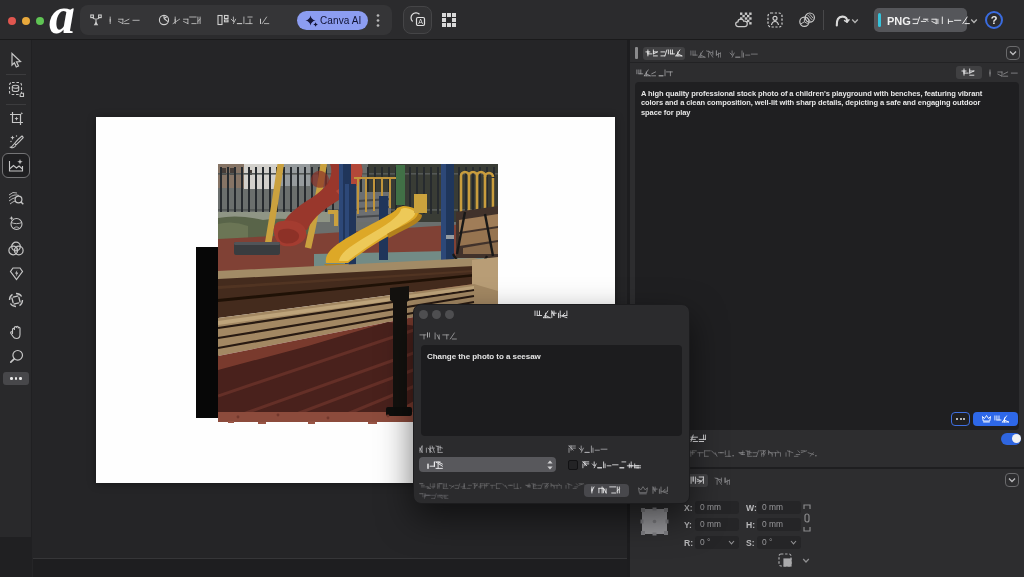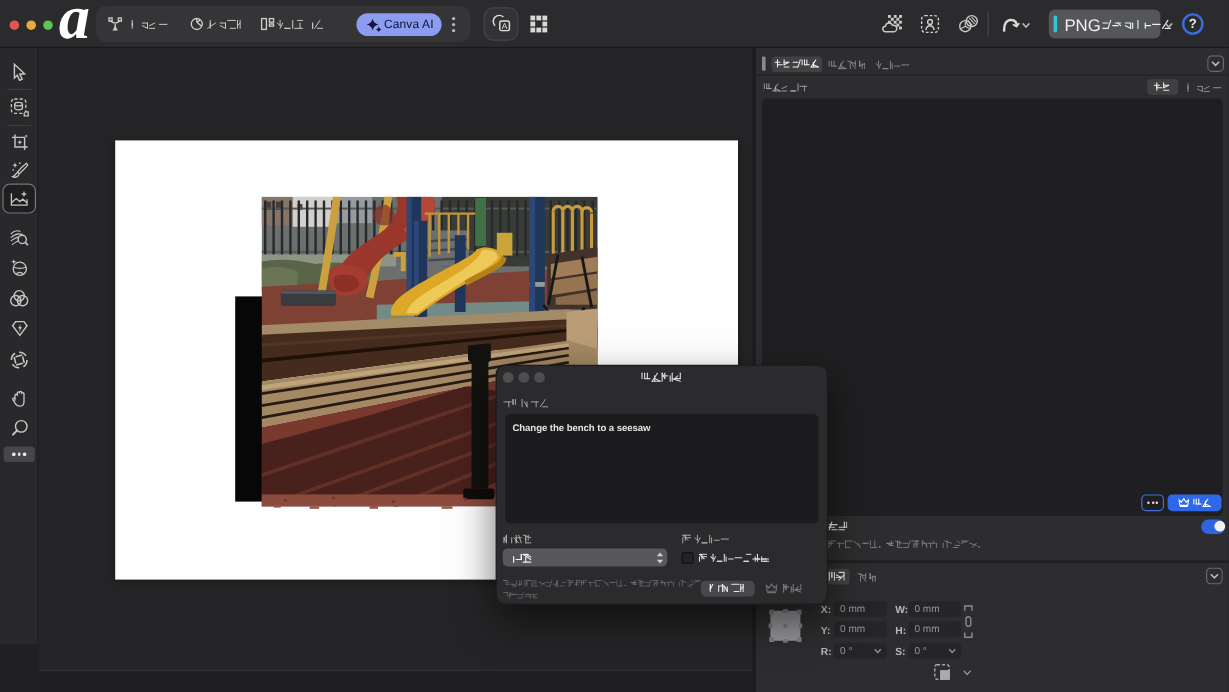--- a/index.html
+++ b/index.html
@@ -155,21 +155,21 @@
 <svg class="abs" style="left:834px;top:13px" width="16" height="15" viewBox="0 0 16 15">
 <path d="M2.8 12.5 C2.5 7 4.8 3.8 8.3 3.6 C11.7 3.4 13.6 5.8 13 8.6" fill="none" stroke="#d9d9d9" stroke-width="2.1" stroke-linecap="round"></path>
 <path d="M10.6 7.6 L13.1 9.1 L15 6.8" fill="none" stroke="#d9d9d9" stroke-width="1.5" stroke-linecap="round" stroke-linejoin="round"></path>
     </svg>
 <svg class="abs" style="left:851px;top:17.5px" width="8" height="6" viewBox="0 0 8 6">
       <path d="M1.2 1.5 L4 4.5 L6.8 1.5" fill="none" stroke="#b5b5b5" stroke-width="1.3"></path>
     </svg>
 <div class="abs" style="left:874px;top:8px;width:93px;height:24px;background:#55565a;border-radius:5px"></div>
 <div class="abs" style="left:878px;top:13px;width:3px;height:14px;background:#35c3db;border-radius:1.5px"></div>
 <div class="abs row" style="left:887px;top:15.5px;height:10px">
-      <span style="color:#f0f0f0;font-size:14px;font-weight:normal;letter-spacing:0">PNG</span>
+      <span style="color:#f0f0f0;font-size:11px;font-weight:bold;letter-spacing:0">PNG</span>
       <span style="width:1px"></span>
       <svg width="58" height="10" viewBox="0 0 58 10" style="display:block">
         <g stroke="#f0f0f0" stroke-width="0.95" stroke-linecap="round">
           <line x1="5.4" y1="7.6" x2="1.0" y2="7.6"></line>
           <line x1="5.4" y1="3.2" x2="1.0" y2="3.2"></line>
           <line x1="7.6" y1="1.0" x2="5.4" y2="7.6"></line>
           <line x1="11.5" y1="3.2" x2="15.9" y2="3.2"></line>
           <line x1="13.7" y1="5.4" x2="9.3" y2="5.4"></line>
           <line x1="15.9" y1="5.4" x2="13.7" y2="3.2"></line>
           <line x1="24.2" y1="3.2" x2="24.2" y2="7.6"></line>
@@ -591,20 +591,21 @@
           <line x1="15.0" y1="3.0" x2="15.0" y2="7.2"></line>
           <line x1="10.8" y1="3.0" x2="15.0" y2="3.0"></line>
           <line x1="10.8" y1="5.1" x2="15.0" y2="7.2"></line>
           <line x1="20.7" y1="3.0" x2="16.5" y2="5.1"></line>
           <line x1="20.7" y1="7.2" x2="16.5" y2="7.2"></line>
           <line x1="24.3" y1="4.1" x2="30.3" y2="4.1"></line>
         </g>
       </svg>
     </div>
 <div class="abs" style="left:635px;top:82px;width:384px;height:348px;background:#1f1f21;border-radius:4px"></div>
+<div class="abs" style="left:641px;top:89px;width:344px;color:#e6e6e6;font-size:7.5px;font-weight:bold;line-height:9.3px;letter-spacing:-0.08px">A high quality professional stock photo of a children's playground with benches, featuring vibrant colors and a clean composition, well-lit with sharp details, depicting a safe and engaging outdoor space for play</div>
 <div class="abs" style="left:951px;top:412px;width:19px;height:14px;border:1px solid #3f6fe0;border-radius:4px;display:flex;align-items:center;justify-content:center;gap:1.5px">
       <div style="width:2px;height:2px;border-radius:50%;background:#e8e8e8"></div>
       <div style="width:2px;height:2px;border-radius:50%;background:#e8e8e8"></div>
       <div style="width:2px;height:2px;border-radius:50%;background:#e8e8e8"></div>
     </div>
 <div class="abs row" style="left:973px;top:412px;width:45px;height:14px;background:#2e68e8;border-radius:4px;justify-content:center;gap:3px">
       <svg width="9" height="8" viewBox="0 0 9 8">
         <path d="M0.5 1.5 L2.5 3.5 L4.5 0.5 L6.5 3.5 L8.5 1.5 L7.8 6 L1.2 6 Z M1.2 7 L7.8 7" stroke="#fff" stroke-width="0.9" fill="none"></path>
       </svg>
       <svg width="15" height="9" viewBox="0 0 15 9" style="display:block">
@@ -819,21 +820,21 @@
           <line x1="16.1" y1="0.9" x2="16.1" y2="7.0"></line>
           <line x1="20.2" y1="2.9" x2="20.2" y2="7.0"></line>
           <line x1="27.8" y1="7.0" x2="27.8" y2="2.9"></line>
           <line x1="29.8" y1="2.9" x2="23.7" y2="2.9"></line>
           <line x1="35.4" y1="0.9" x2="31.3" y2="7.0"></line>
           <line x1="33.3" y1="7.0" x2="37.4" y2="7.0"></line>
         </g>
       </svg>
     </div>
 <div class="abs" style="left:421px;top:345px;width:261px;height:91px;background:#1c1c1e;border-radius:4px"></div>
-<div class="abs" style="left:427px;top:352px;color:#e4e4e4;font-size:8px;font-weight:bold;letter-spacing:-0.05px">Change the bench to a seesaw</div>
+<div class="abs" style="left:427px;top:352px;color:#e4e4e4;font-size:8px;font-weight:bold;letter-spacing:-0.05px">Change the photo to a seesaw</div>
 <div class="abs" style="left:419px;top:445px">
       <svg width="24" height="9" viewBox="0 0 24 9" style="display:block">
         <g stroke="#b5b5b7" stroke-width="0.76" stroke-linecap="round">
           <line x1="3.1" y1="7.4" x2="3.1" y2="1.0"></line>
           <line x1="1.0" y1="3.1" x2="3.1" y2="7.4"></line>
           <line x1="7.4" y1="7.4" x2="7.4" y2="3.1"></line>
           <line x1="1.0" y1="7.4" x2="1.0" y2="3.1"></line>
           <line x1="1.0" y1="5.2" x2="3.1" y2="1.0"></line>
           <line x1="11.1" y1="3.1" x2="11.1" y2="7.4"></line>
           <line x1="13.2" y1="1.0" x2="15.4" y2="7.4"></line>

